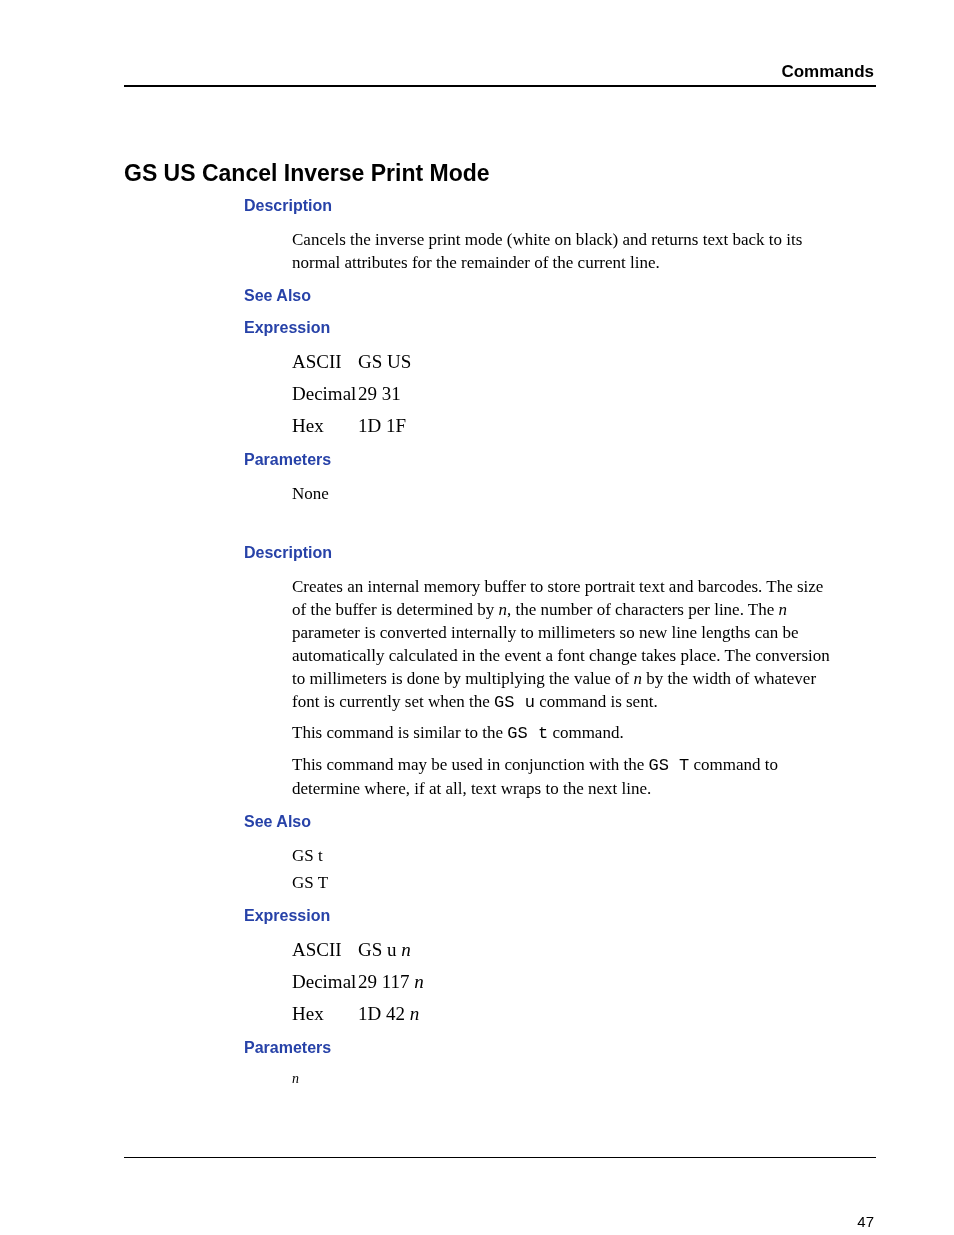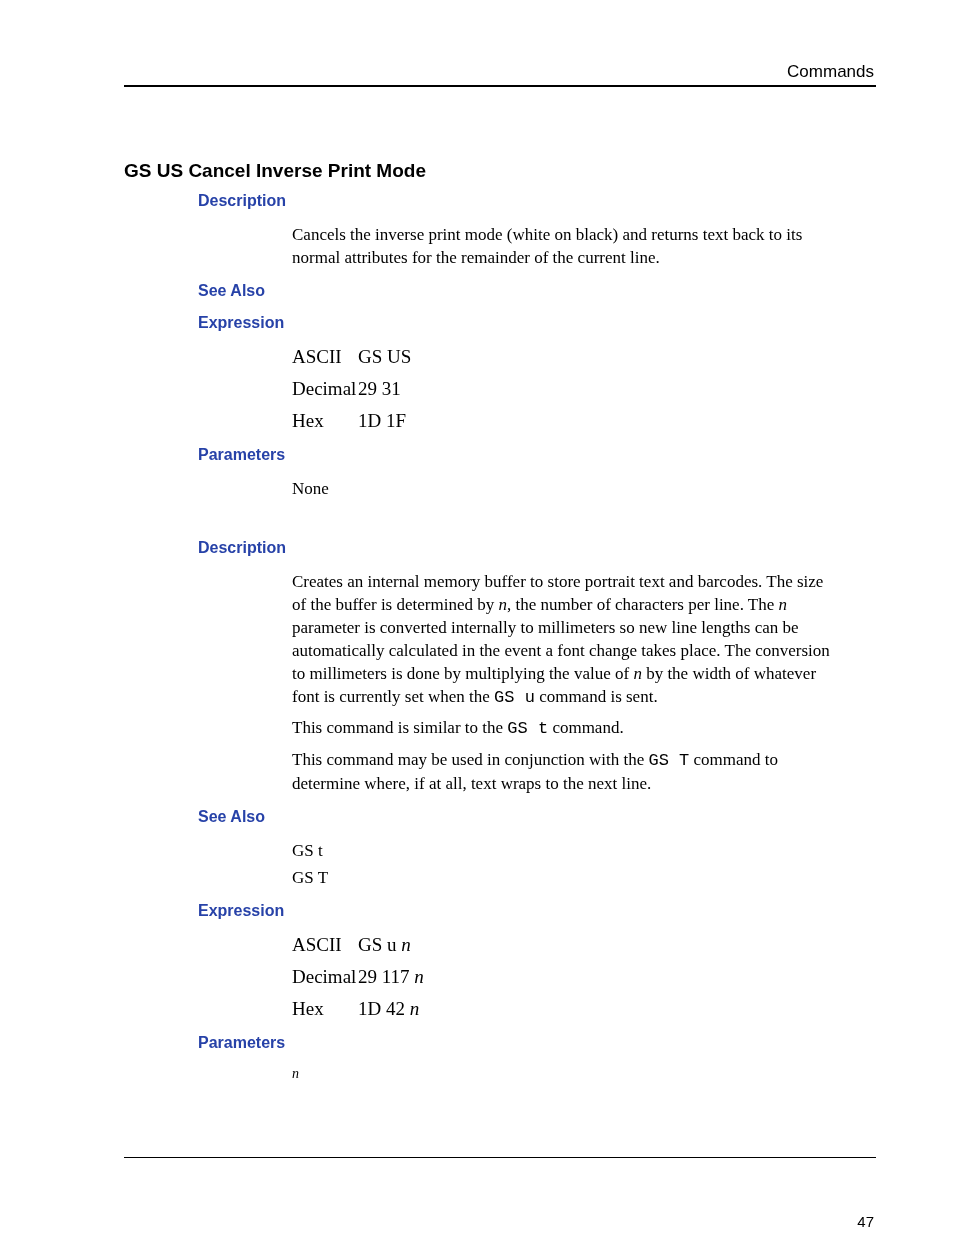--- a/index.html
+++ b/index.html
@@ -1,25 +1,25 @@
 <!DOCTYPE html>
 <html><head>
 <meta charset="utf-8">
 <style>
 @page { size: 954px 1235px; margin: 0; }
 html, body { margin: 0; padding: 0; width: 954px; height: 1235px; background: #fff; font-family: "Times New Roman", Times, serif; color: #000; }
 .page { position: relative; width: 954px; height: 1235px; }
-.header { position: absolute; left: 124px; right: 80px; top: 62px; text-align: right; font-family: Tahoma, Verdana, Geneva, sans-serif; font-size: 17px; }
+.header { position: absolute; left: 124px; right: 80px; top: 62px; text-align: right; font-family: Tahoma, Verdana, Geneva, sans-serif; font-size: 17px; font-weight: bold; }
 .hr-top { position: absolute; left: 124px; right: 78px; top: 85px; border-bottom: 2px solid #000; }
 .hr-bot { position: absolute; left: 124px; right: 78px; top: 1157px; border-bottom: 1px solid #000; }
 .pageno { position: absolute; right: 80px; top: 1213px; font-family: Verdana, Geneva, sans-serif; font-size: 15px; }
 .content { position: absolute; left: 124px; right: 100px; top: 160px; }
-h2 { font-family: Tahoma, Verdana, Geneva, sans-serif; font-weight: bold; font-size: 19px; margin: 0 0 10px 0; color: #000; }
+h2 { font-family: Tahoma, Verdana, Geneva, sans-serif; font-weight: bold; font-size: 23px; margin: 0 0 10px 0; color: #000; }
 h3 { font-family: Tahoma, Verdana, Geneva, sans-serif; font-weight: bold; font-size: 16px; color: #2742a8; margin: 0 0 8px 0; }
-.section { margin-left: 74px; margin-bottom: 14px; }
+.section { margin-left: 120px; margin-bottom: 14px; }
 .body { margin-left: 168px; margin-right: 6px; font-size: 17px; line-height: 1.35; margin-bottom: 12px; }
 .body p { margin: 0 12px 8px 0; }
 .code { font-family: "Courier New", Courier, monospace; font-size: 17px; }
 .expr { margin-left: 168px; font-size: 19px; }
 .expr .row { display: flex; margin-bottom: 10px; }
 .expr .k { width: 66px; }
 .expr .v { }
 .param { margin-left: 168px; font-size: 14px; display: flex; }
 .param .pn { font-style: italic; width: 24px; }
 .param .pd { }

